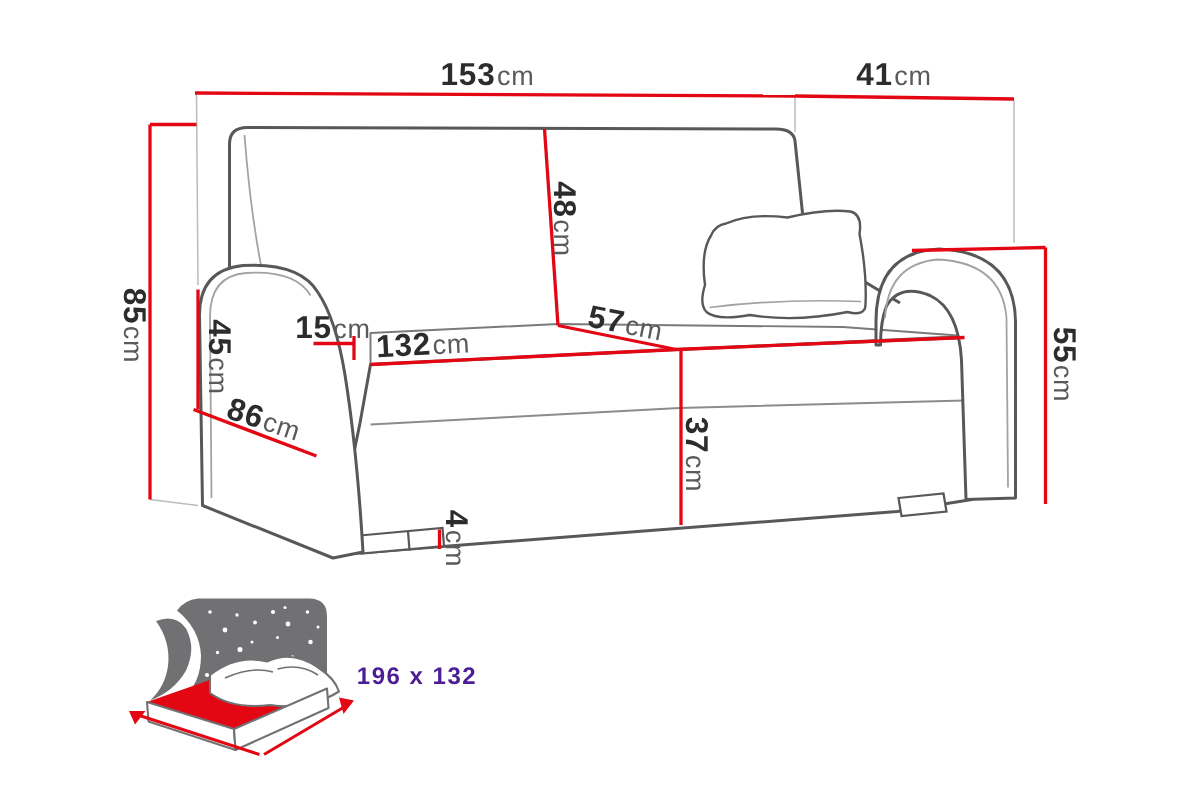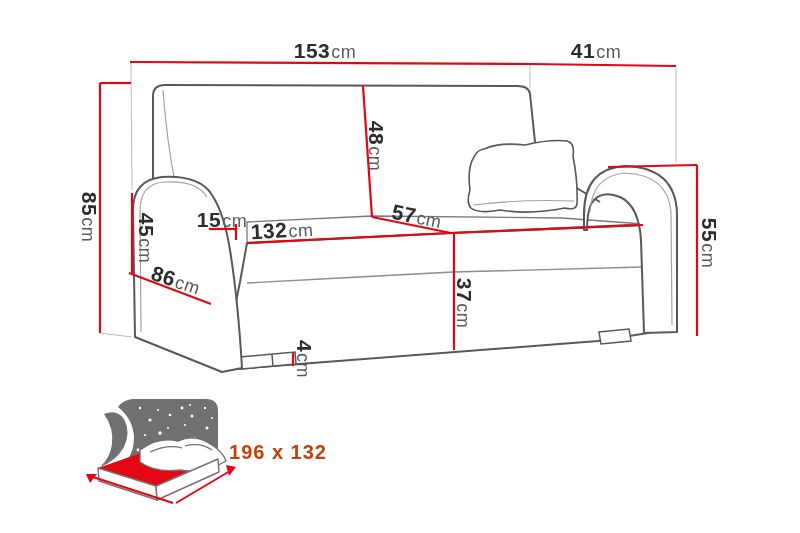--- a/index.html
+++ b/index.html
@@ -8,22 +8,22 @@
     font-family:"Liberation Sans", sans-serif;
   }
   #linework{position:absolute;left:0;top:0;}
   .dim{position:absolute;white-space:nowrap;transform:translate(-50%,-50%);line-height:1;}
   .dim .num{font-weight:bold;font-size:21px;color:#2c2c2e;letter-spacing:.5px;}
   .dim .unit{font-weight:normal;font-size:18px;color:#5a5a5c;margin-left:1px;letter-spacing:.5px;}
   .r90{transform:translate(-50%,-50%) rotate(90deg);}
   .r11{transform:translate(-50%,-50%) rotate(11deg);}
   .r18{transform:translate(-50%,-50%) rotate(18deg);}
   .rm3{transform:translate(-50%,-50%) rotate(-3deg);}
-  .bedsize{position:absolute;transform:translate(-50%,-50%);font-weight:bold;font-size:20px;
-    color:#c2410c;letter-spacing:1px;white-space:nowrap;}
+  .bedsize{position:absolute;transform:translate(-50%,-50%);font-weight:bold;font-size:16px;
+    color:#4c1d95;letter-spacing:1px;white-space:nowrap;}
 </style>
 </head>
 <body>
 
 <div id="canvas">
 
   <svg id="linework" width="800" height="533" viewBox="0 0 800 533">
 
     <g stroke="#bcbcbe" stroke-width="1" fill="none">
       <line x1="131" y1="63" x2="132" y2="190"></line>

